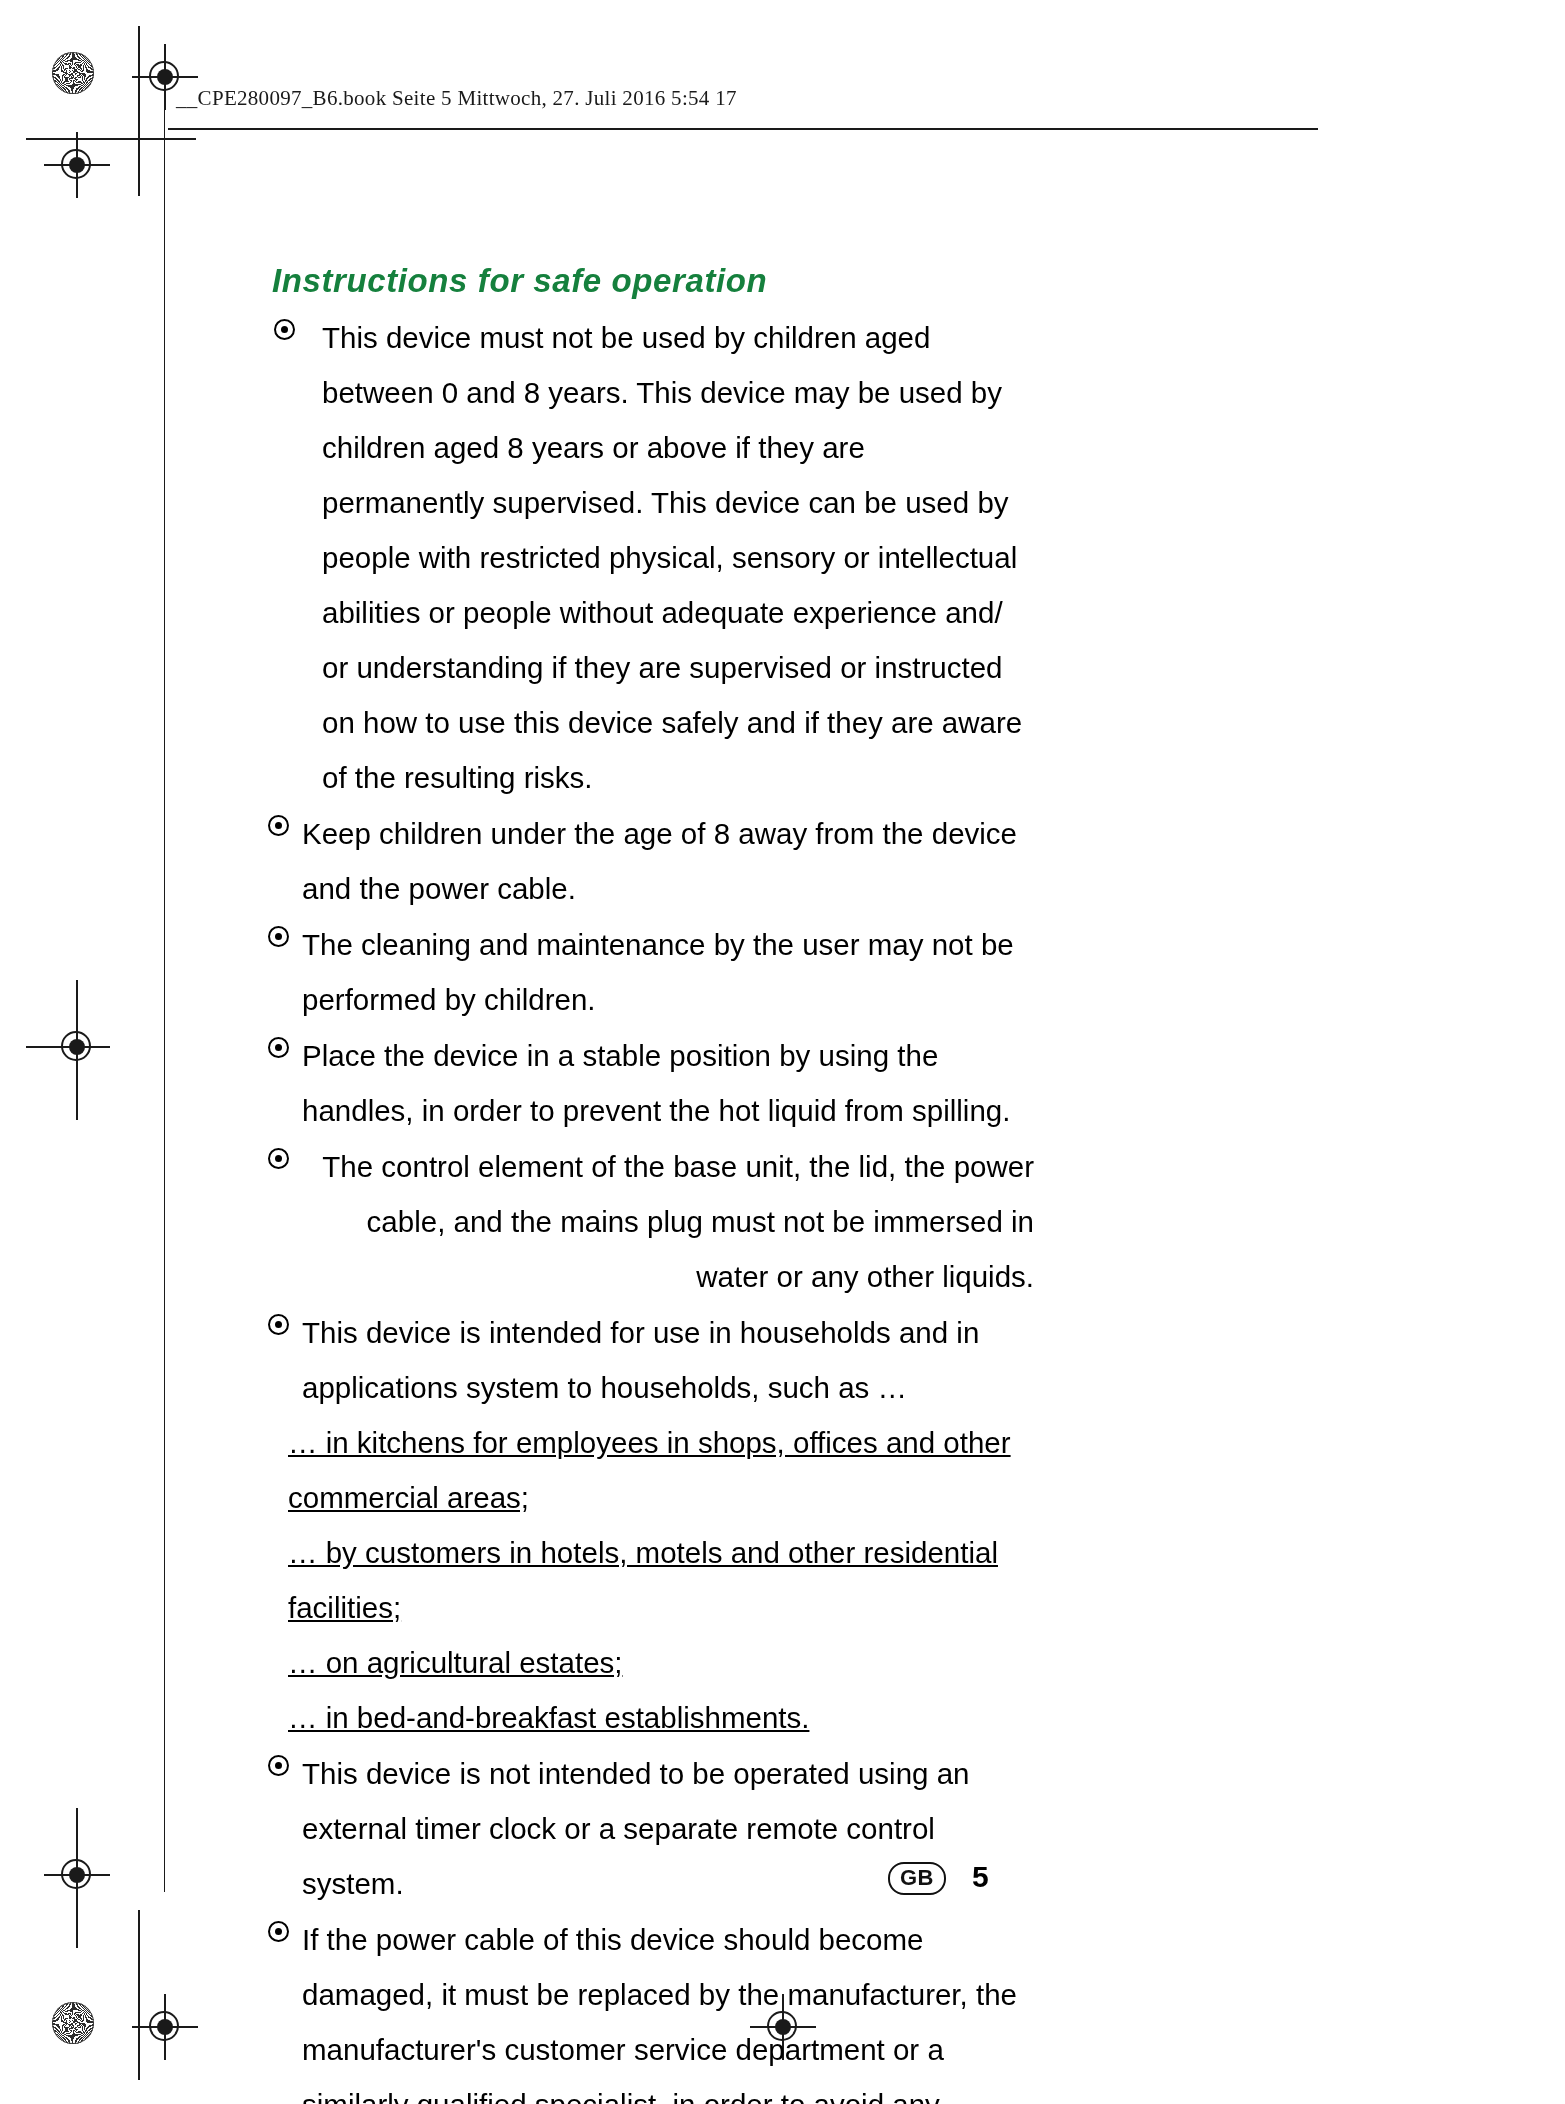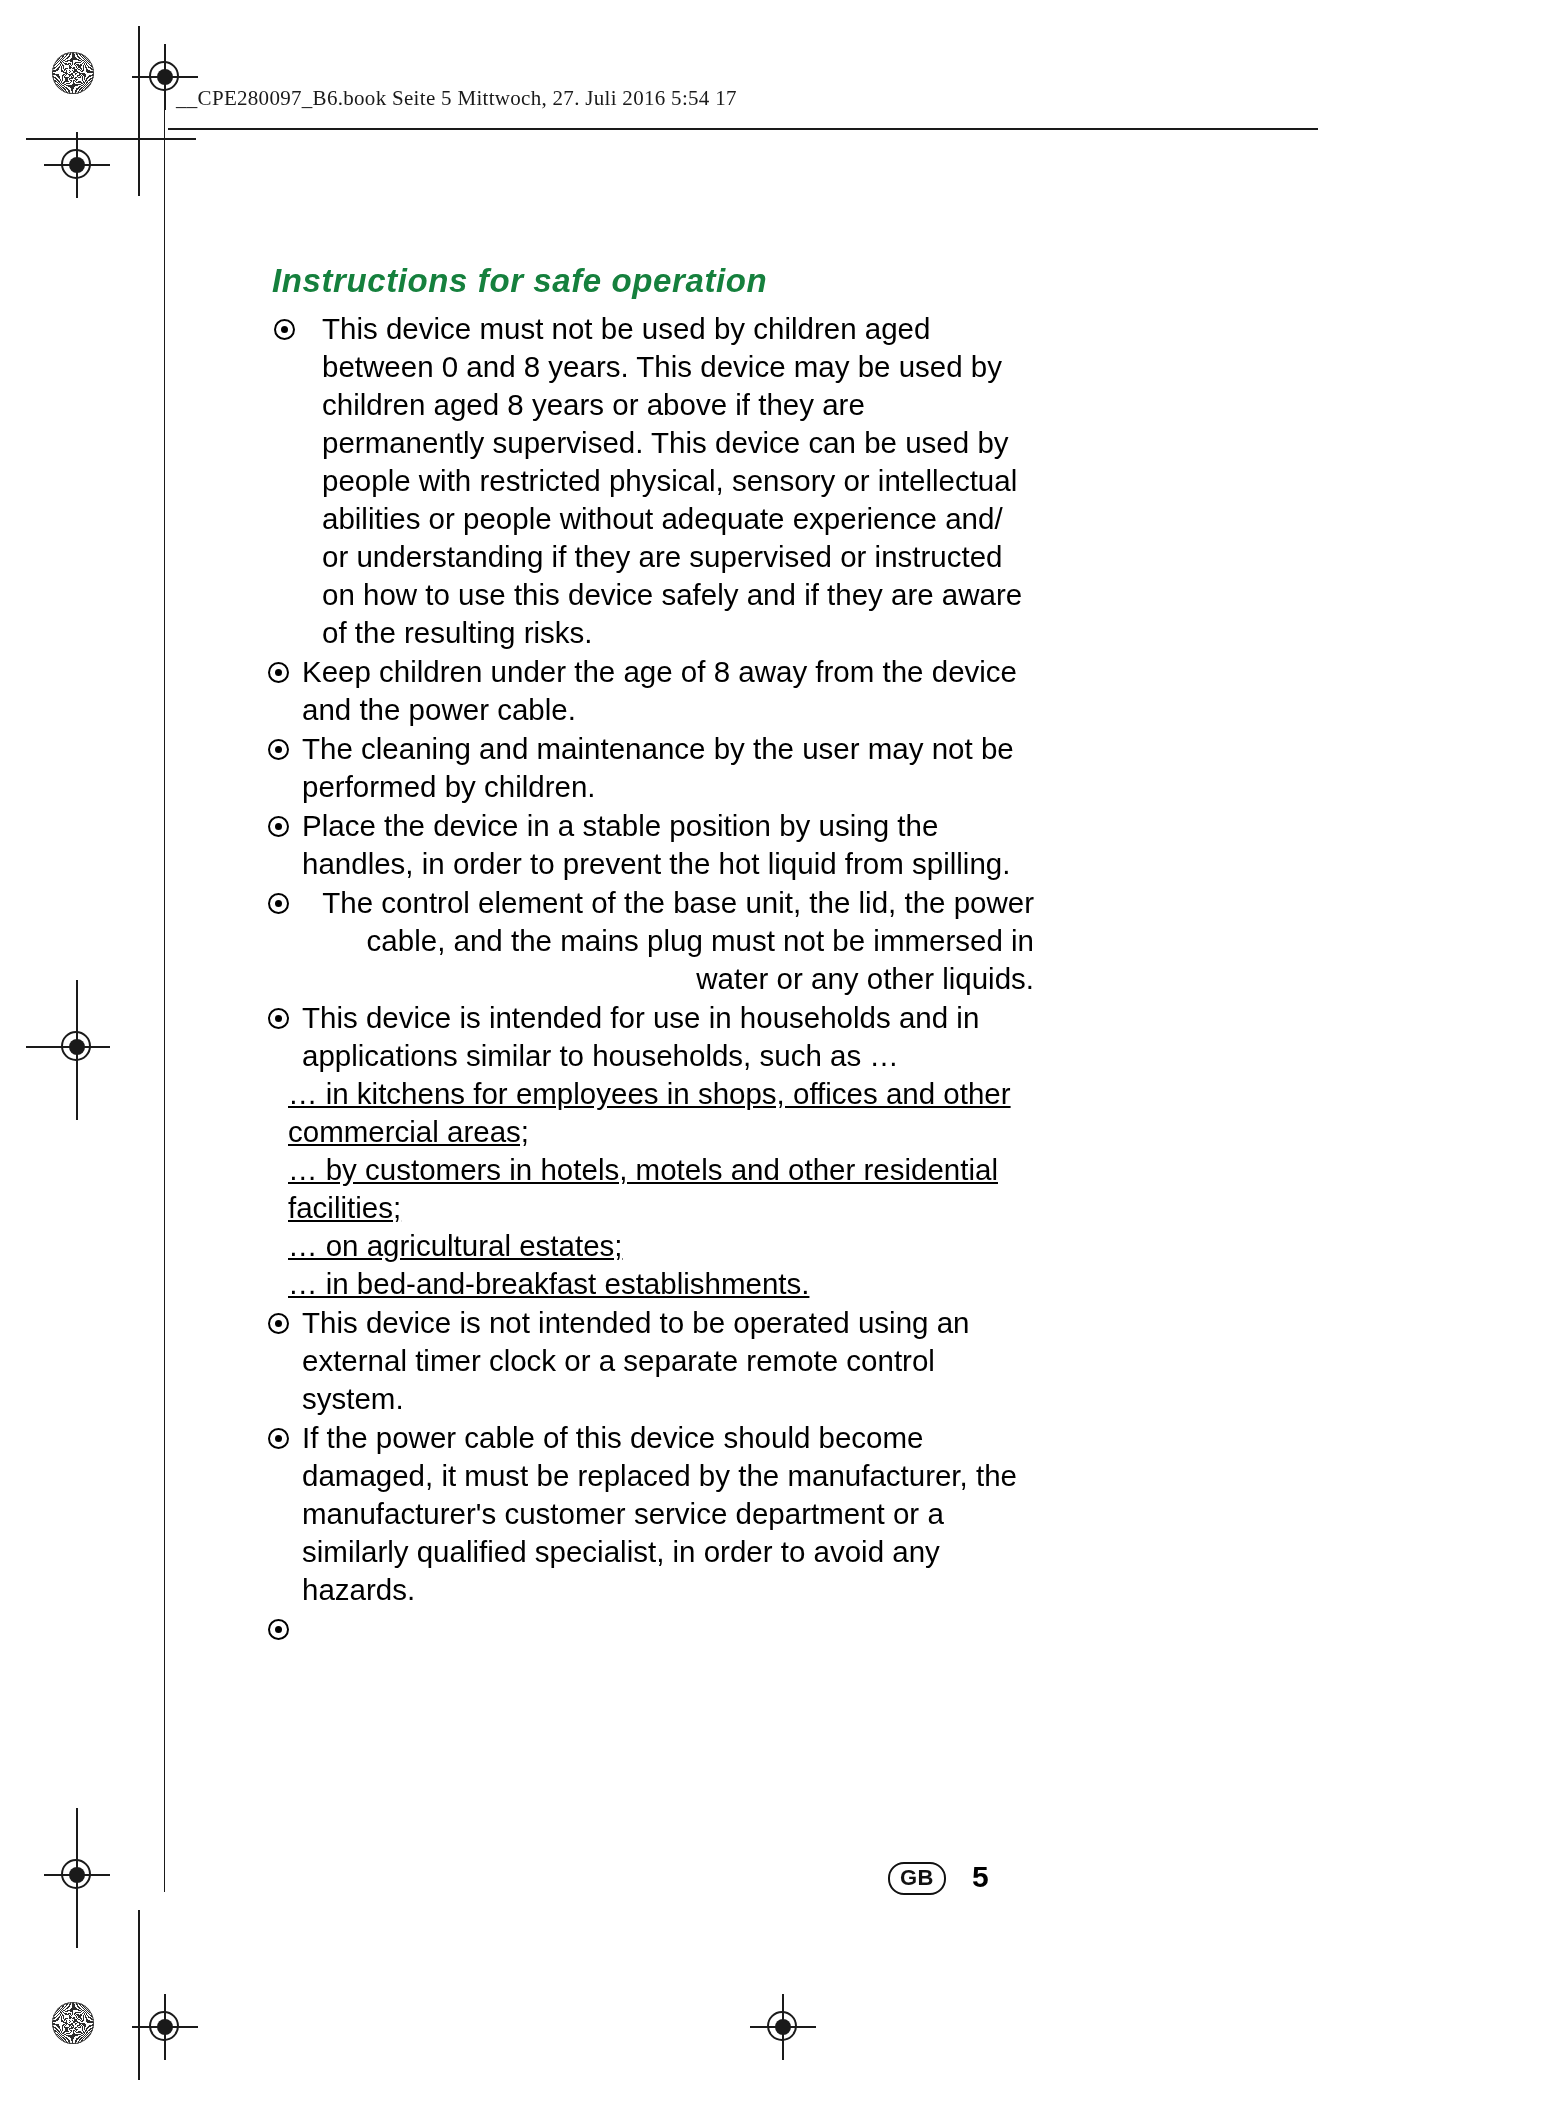--- a/index.html
+++ b/index.html
@@ -105,21 +105,21 @@
     list-style: none;
     margin: 0;
     padding: 0;
   }
   li.bullet {
     position: relative;
     padding-left: 54px;
     margin: 0 0 1px 0;
     font-family: "Liberation Sans Narrow", "Liberation Sans", sans-serif;
     font-size: 29.5px;
-    line-height: 38px;
+    line-height: 55px;
     color: #000000;
     text-align: left;
   }
   li.bullet.tight { padding-left: 34px; }
 
   li.bullet .marker {
     position: absolute;
     left: 6px;
     top: 9px;
     width: 21px;
@@ -300,21 +300,21 @@
         <span>Place the device in a stable position by using the handles, in order to prevent the hot liquid from spilling.</span>
       </li>
 
       <li class="bullet" style="padding-left:30px;text-align:right;">
         <span class="marker" style="left:0px;"></span>
         <span>The control element of the base unit, the lid, the power cable, and the mains plug must not be immersed in water or any other liquids.</span>
       </li>
 
       <li class="bullet tight">
         <span class="marker"></span>
-        <span>This device is intended for use in households and in applications similar to households, such as …</span>
+        <span>This device is intended for use in households and in applications system to households, such as …</span>
         <span class="sub-wrap">
           <span class="subline">… in kitchens for employees in shops, offices and other commercial areas;</span>
           <span class="subline">… by customers in hotels, motels and other residential facilities;</span>
           <span class="subline">… on agricultural estates;</span>
           <span class="subline">… in bed-and-breakfast establishments.</span>
         </span>
       </li>
 
       <li class="bullet tight">
         <span class="marker"></span>

